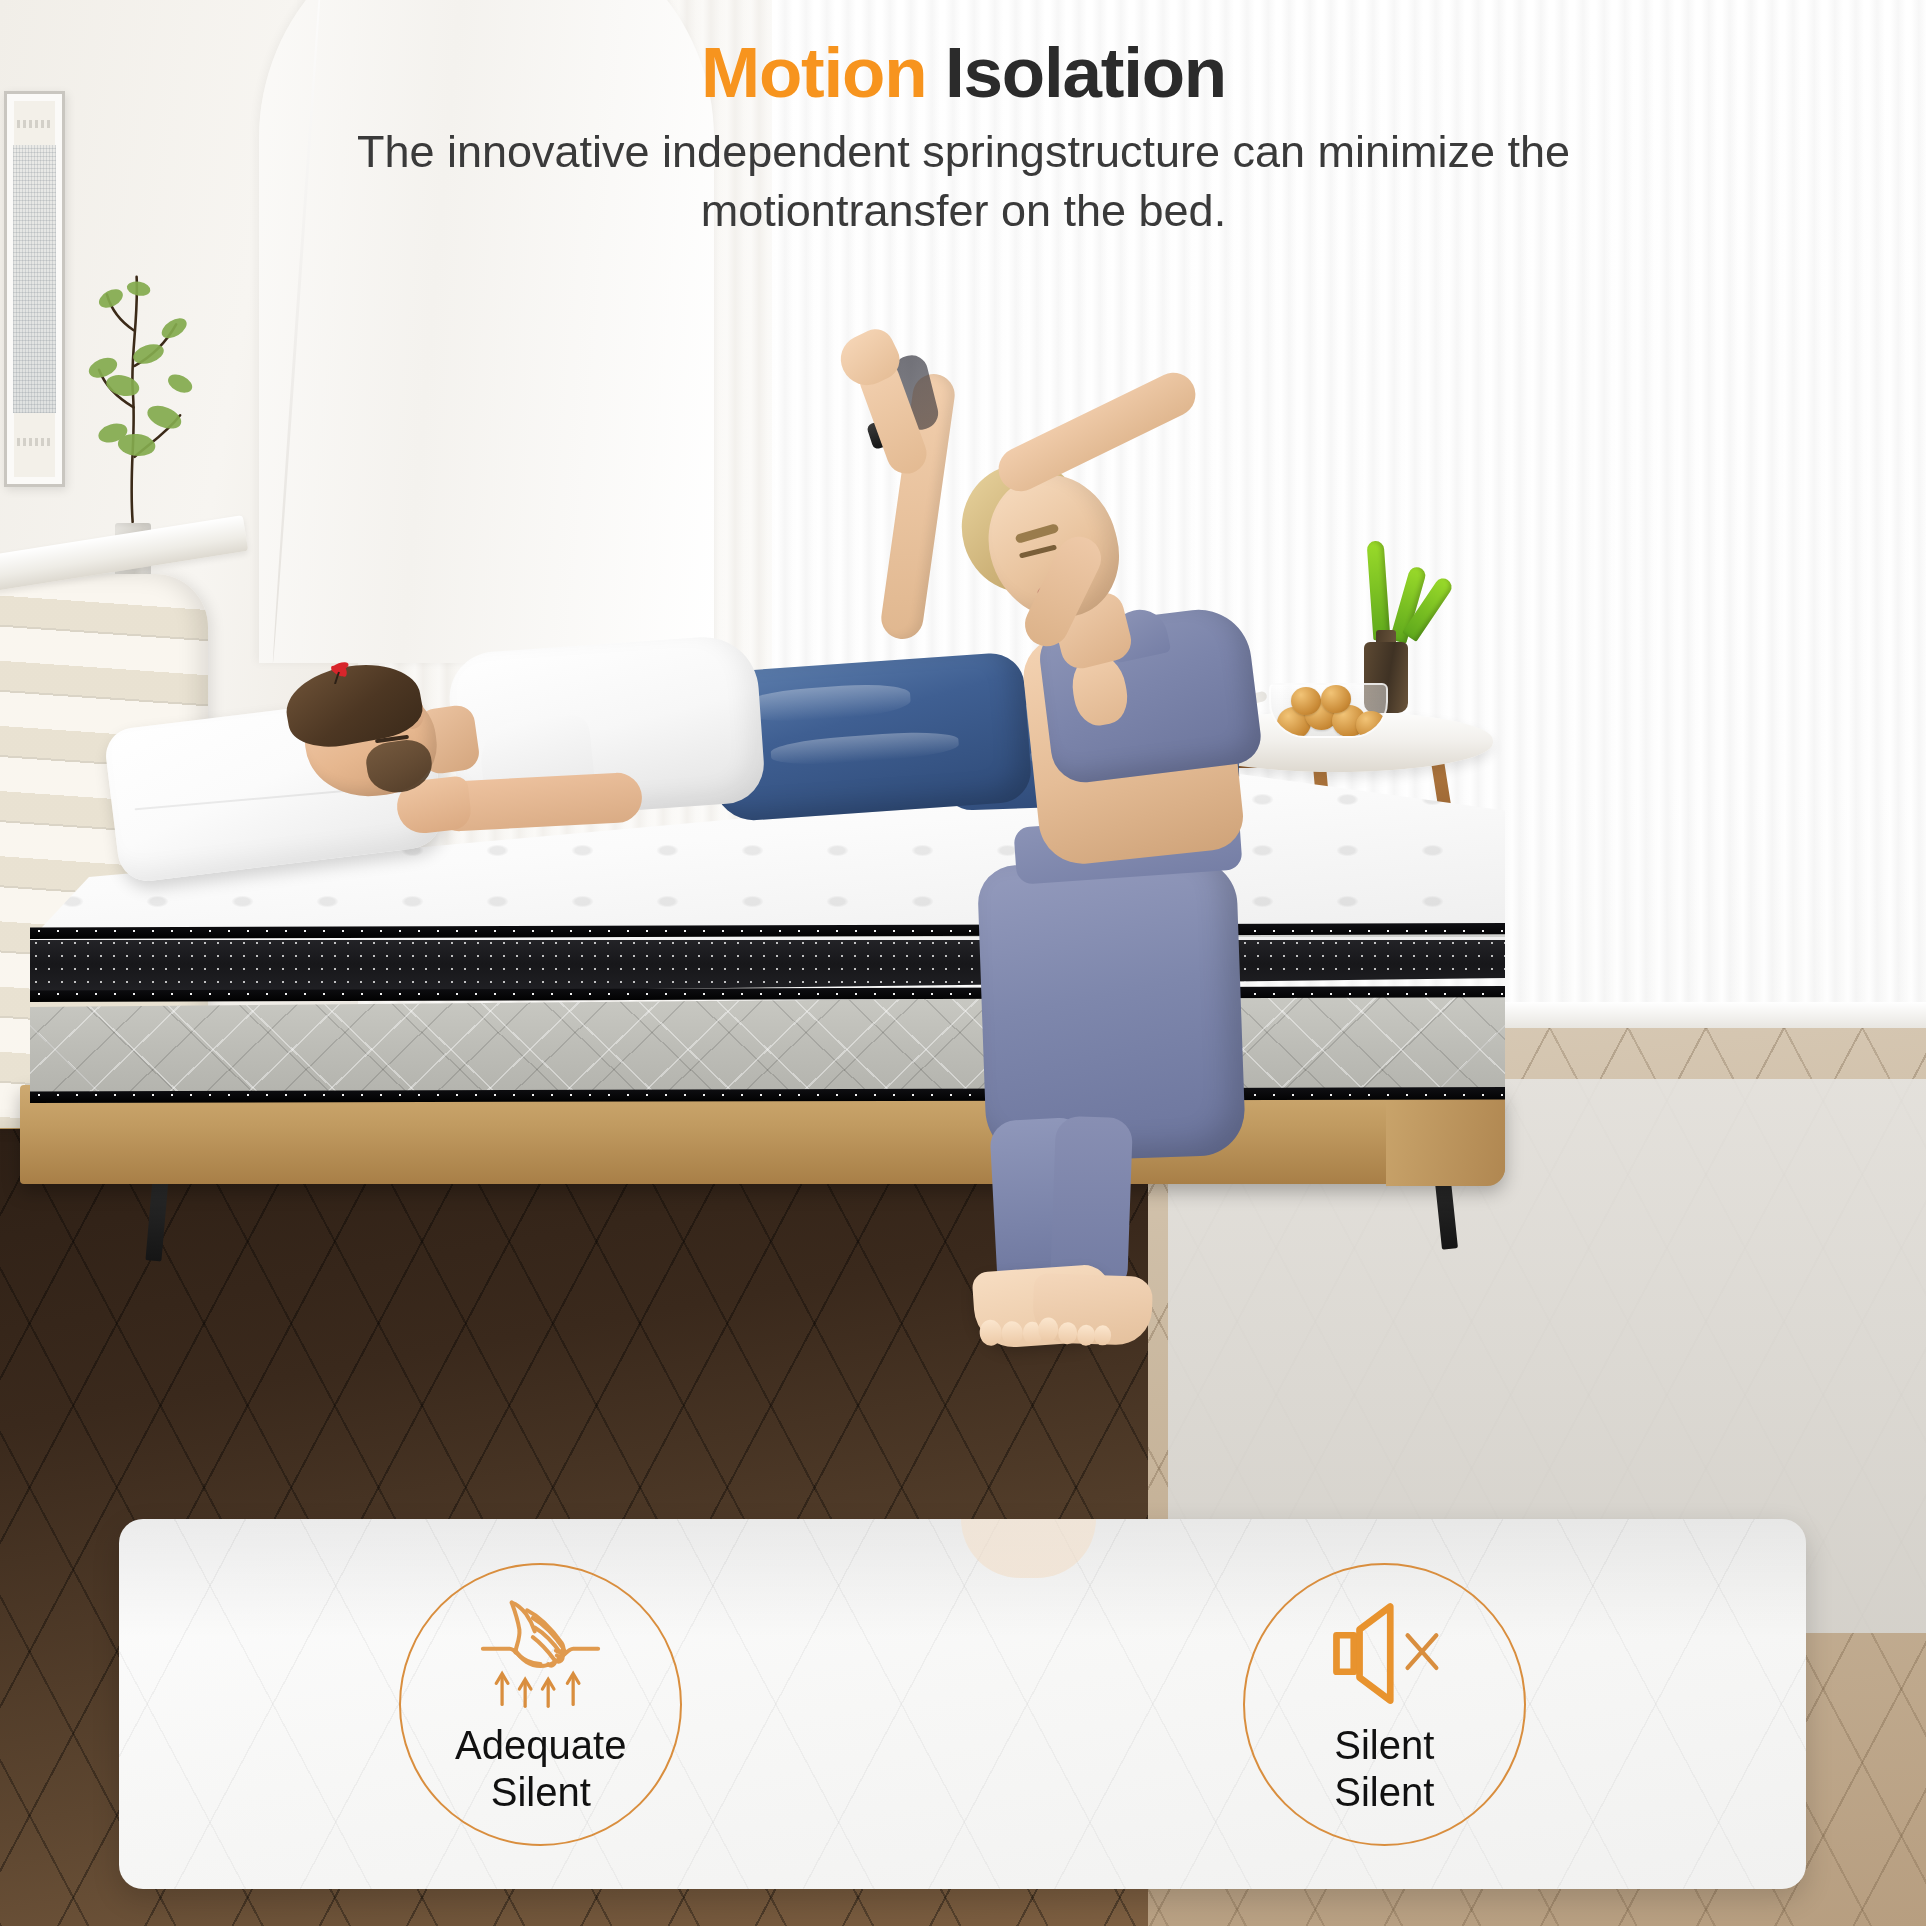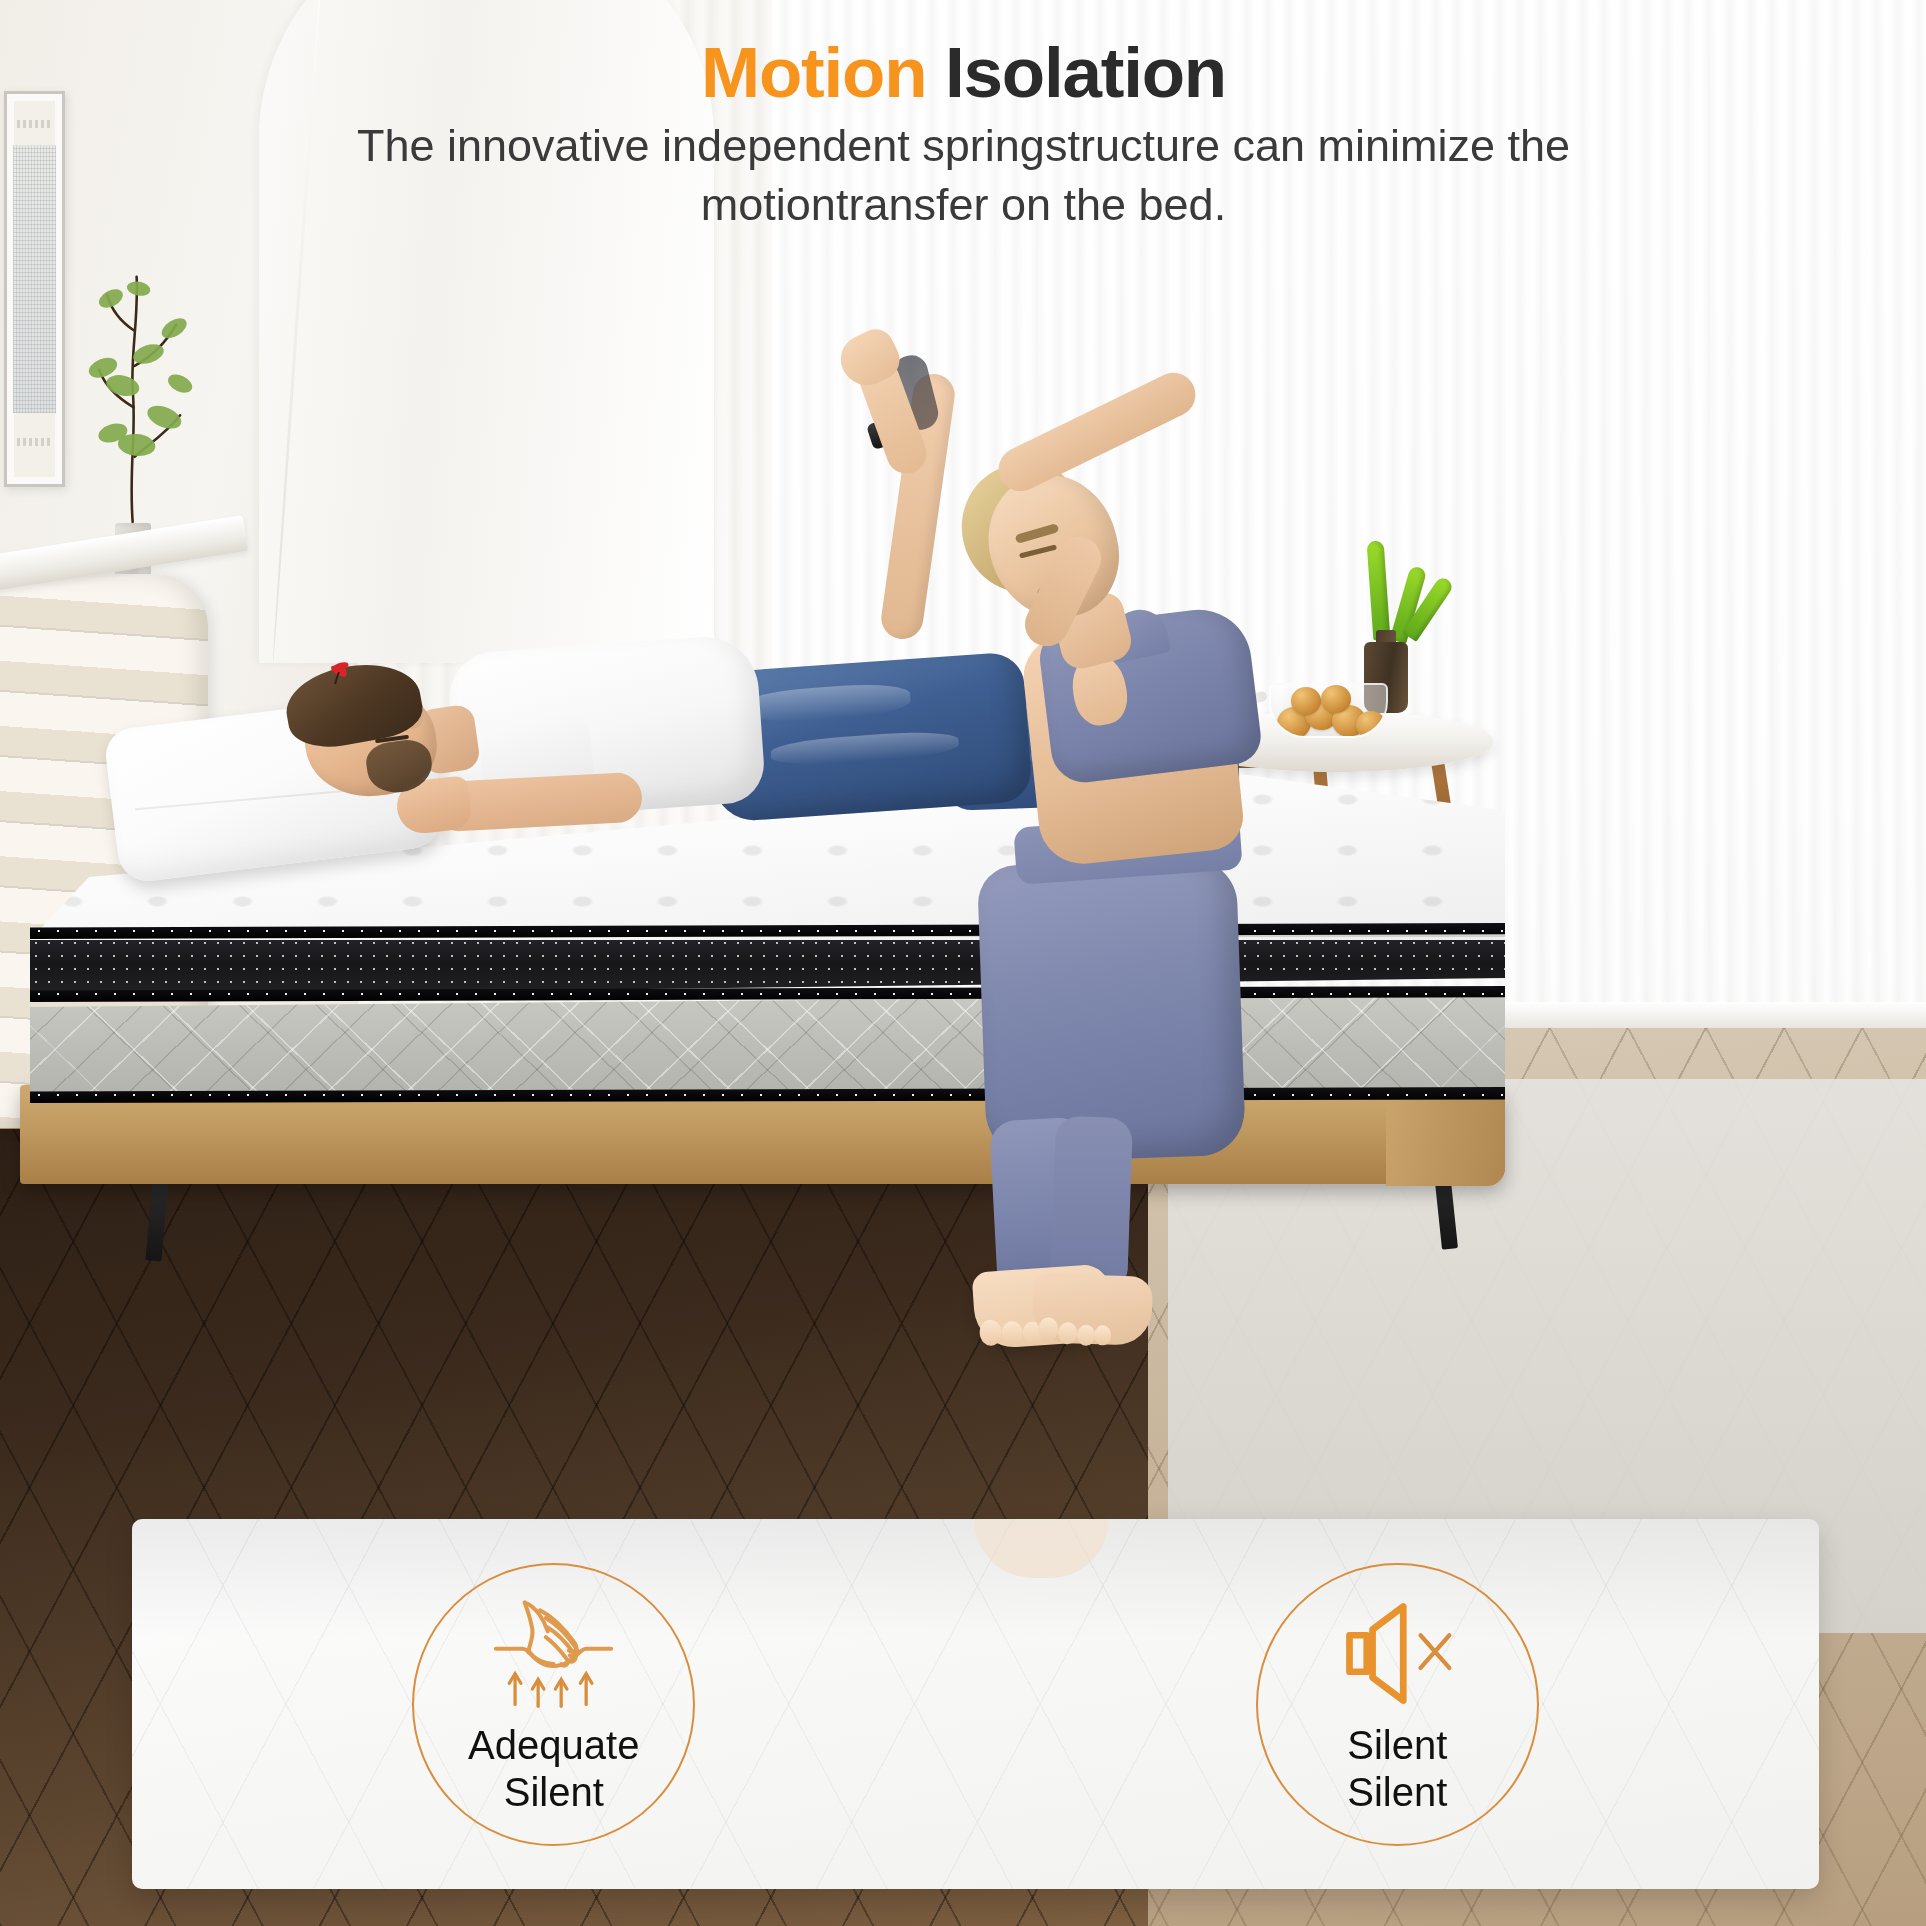--- a/index.html
+++ b/index.html
@@ -541,30 +541,30 @@
 
   
   .header { position:absolute; left:0; top:36px; width:1927px; text-align:center; z-index:40; }
   .h-title {
     font-size:71px; font-weight:700; line-height:1.04;
     letter-spacing:-1.2px;
     color:#2b2b2b;
   }
   .h-title .accent { color:#F7941E; }
   .h-sub {
-    margin-top:6px;
+    margin-top:12px;
     font-size:45px; font-weight:400; line-height:1.32;
     color:#3a3a3a;
     padding:0 297px;
   }
 
   
   .feature-panel {
-    position:absolute; left:132px; top:1519px; width:1687px; height:370px;
-    border-radius:10px;
+    position:absolute; left:119px; top:1519px; width:1687px; height:370px;
+    border-radius:24px;
     background:
       repeating-linear-gradient(118deg, rgba(205,205,205,0.24) 0 1.4px, rgba(255,255,255,0) 1.4px 111px),
       repeating-linear-gradient(62deg, rgba(205,205,205,0.22) 0 1.4px, rgba(255,255,255,0) 1.4px 111px),
       linear-gradient(172deg, #fdfdfd 0%, #f7f7f6 48%, #f1f1f0 100%);
     box-shadow:0 10px 28px rgba(0,0,0,0.16);
     overflow:hidden;
     z-index:35;
   }
   .panel-foot {
     position:absolute; left:842px; top:-109px; width:135px; height:168px;

